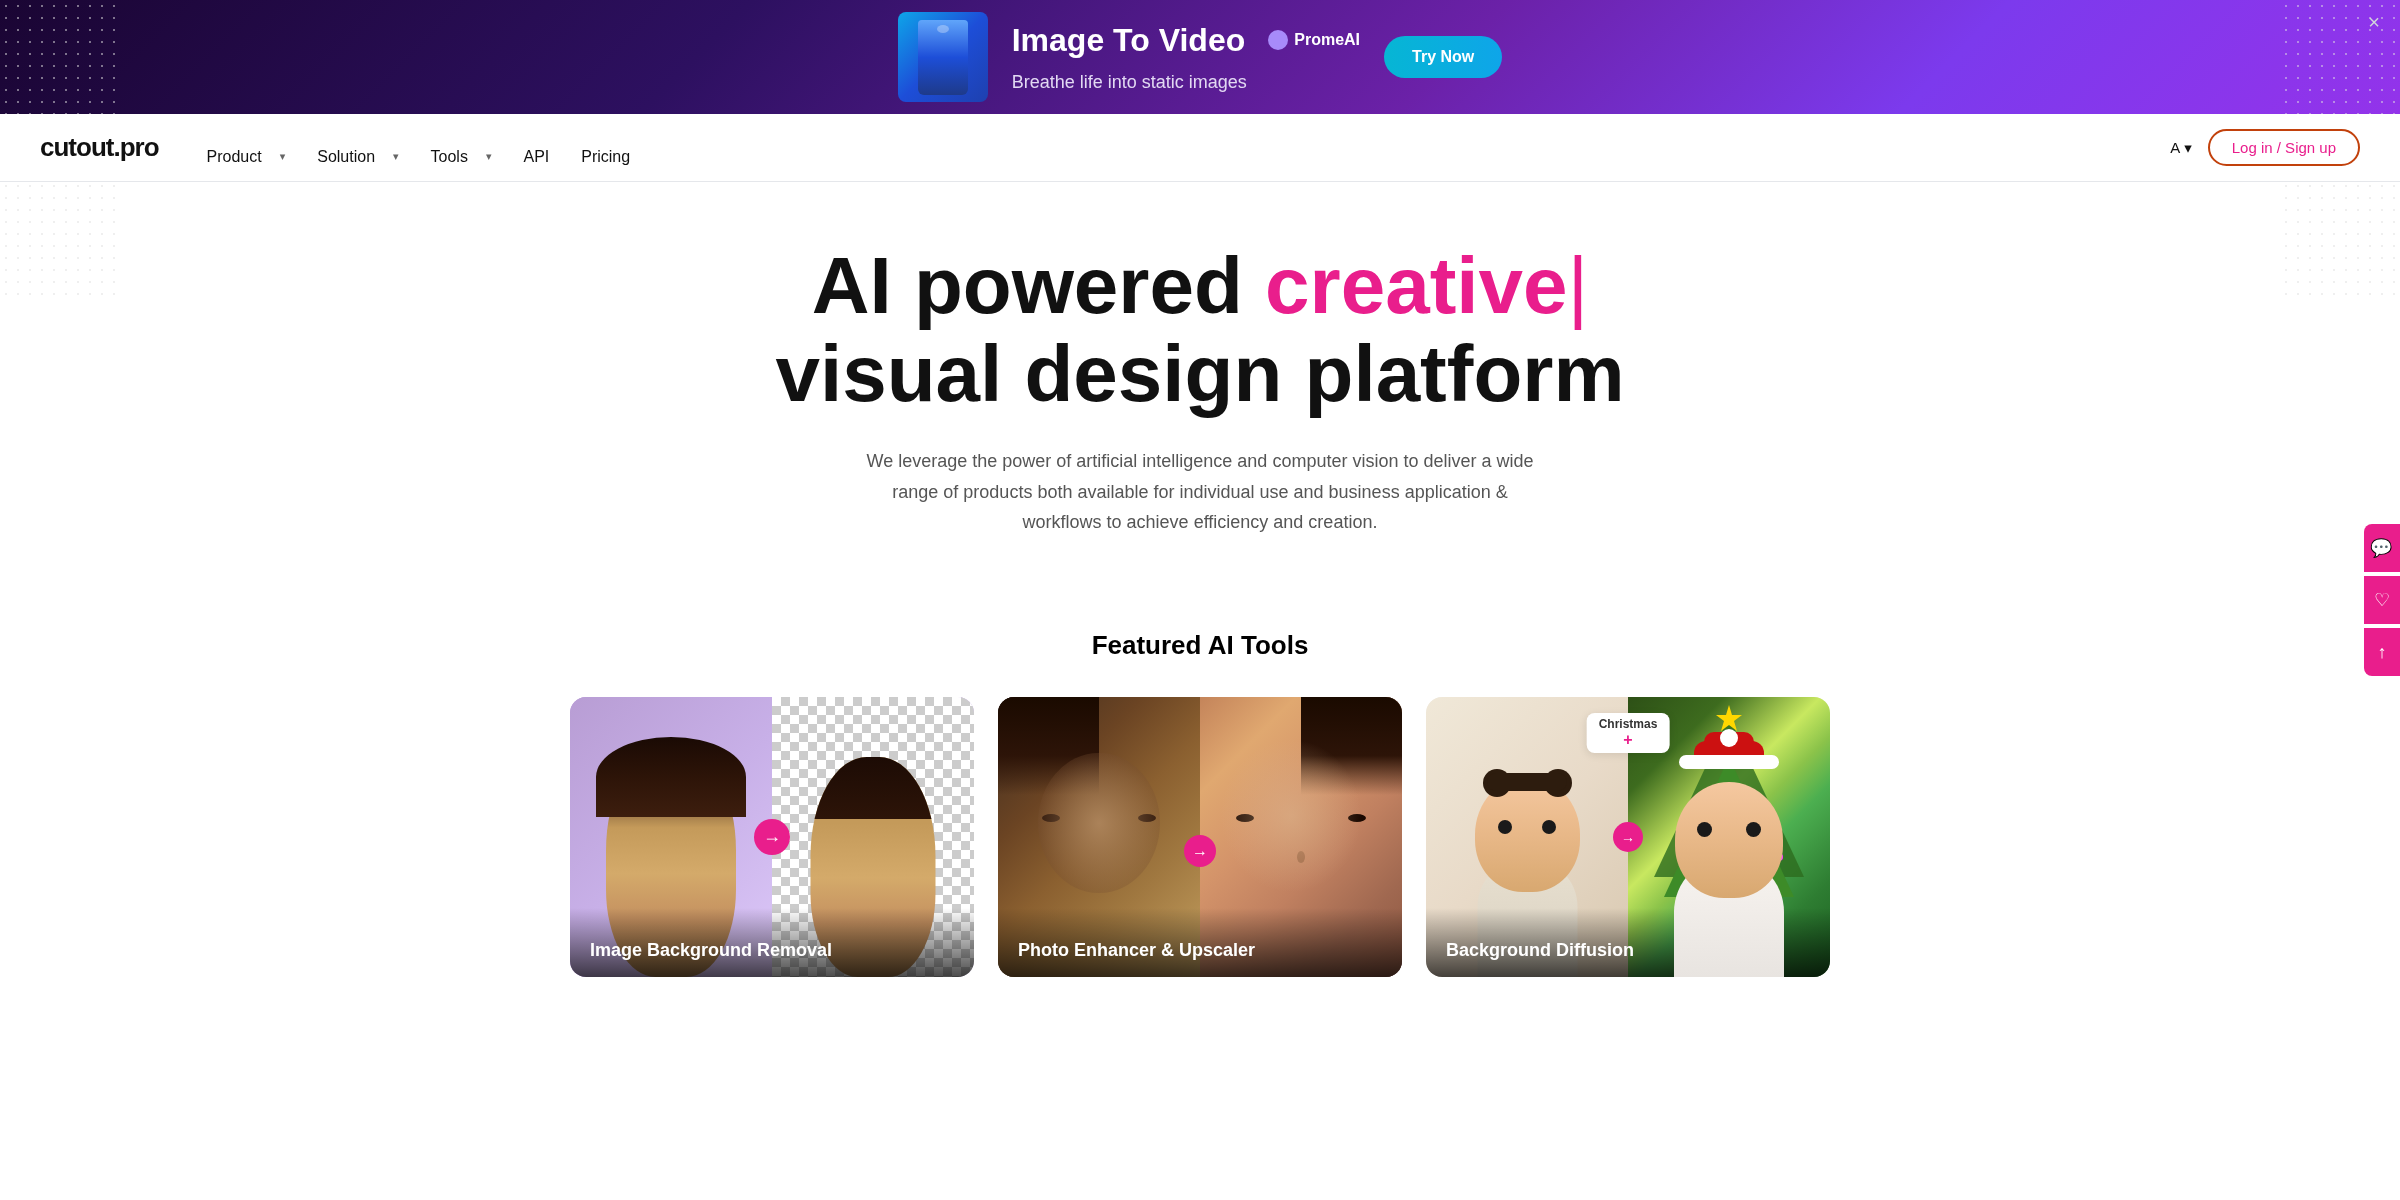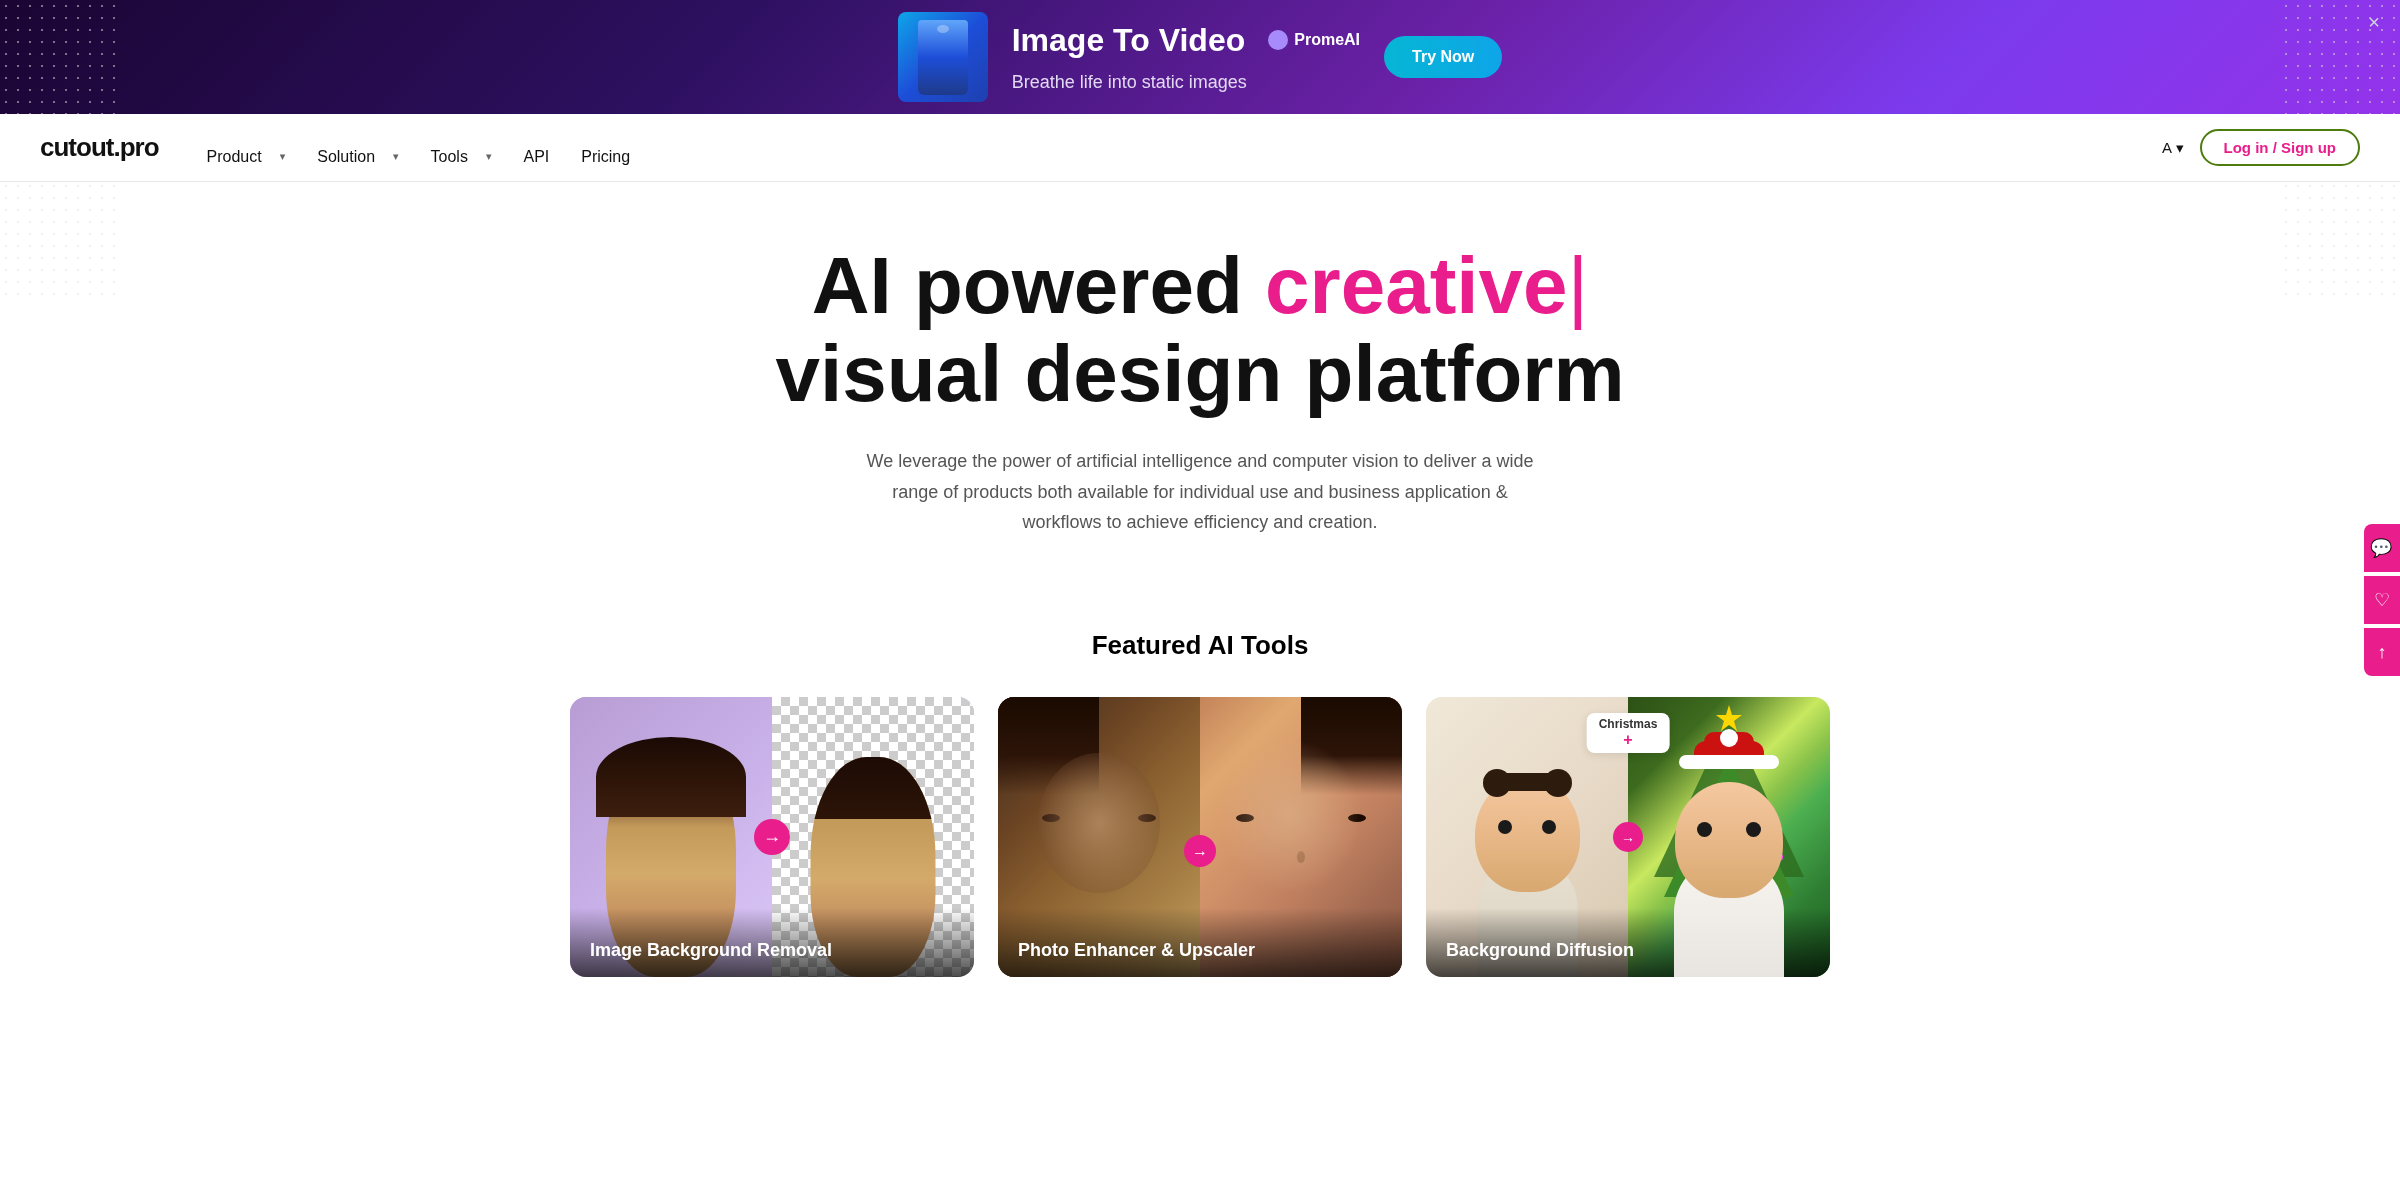--- a/index.html
+++ b/index.html
@@ -133,27 +133,27 @@
     }
     .nav-lang {
       display: flex;
       align-items: center;
       gap: 4px;
       font-size: 15px;
       color: #111;
       cursor: pointer;
     }
     .nav-login-btn {
-      border: 2px solid #4d7c0f;
+      border: 2px solid #c2410c;
       background: none;
       color: #e91e8c;
       border-radius: 20px;
       padding: 8px 22px;
       font-size: 15px;
-      font-weight: 700;
+      font-weight: 400;
       cursor: pointer;
     }
 
     
     .hero {
       text-align: center;
       padding: 60px 40px 20px;
       max-width: 1200px;
       margin: 0 auto;
     }

